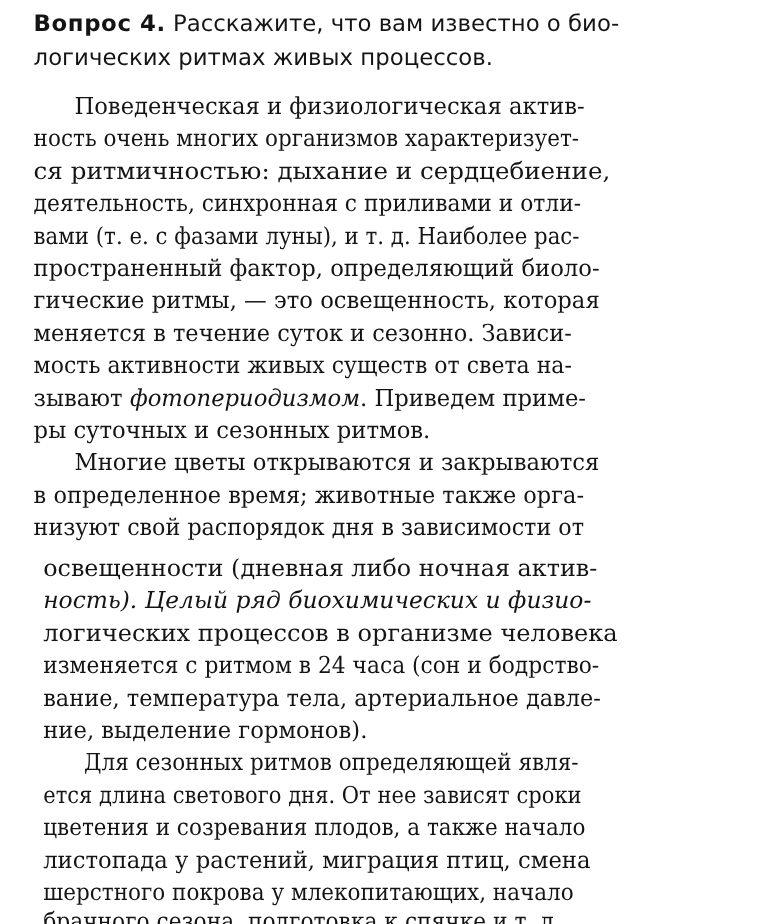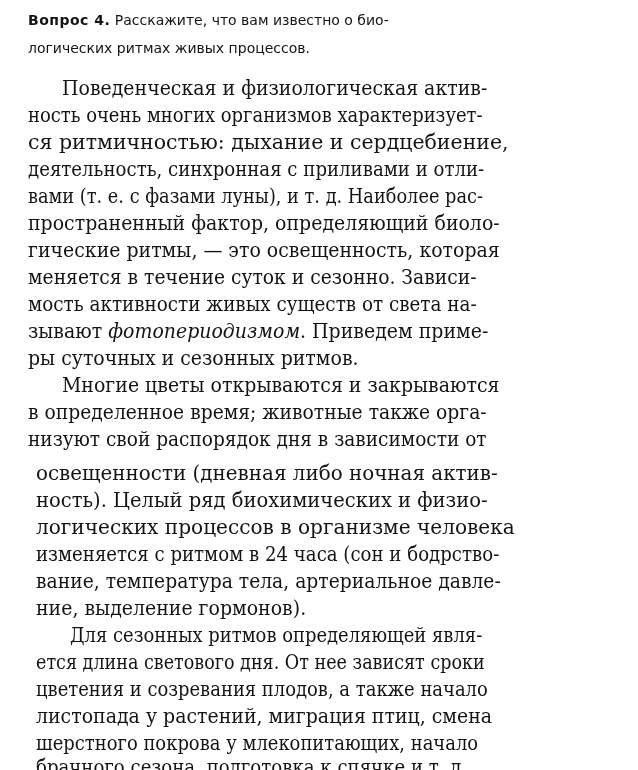--- a/index.html
+++ b/index.html
@@ -1,18 +1,18 @@
 <!DOCTYPE html>
 <html><head>
 <meta charset="utf-8">
 <style>
   html, body { margin: 0; padding: 0; background: #ffffff; }
   body { width: 638px; height: 770px; position: relative; overflow: hidden; color: #141414; }
   .ln { position: absolute; white-space: nowrap; font-family: "DejaVu Serif", serif; font-size: 19.5px; line-height: 24px; transform-origin: left top; }
-  .q  { font-family: "DejaVu Sans", sans-serif; font-size: 14px; font-weight: normal; }
+  .q  { font-family: "DejaVu Sans", sans-serif; font-size: 19px; font-weight: normal; }
   .qb { font-family: "DejaVu Sans", sans-serif; font-weight: bold; letter-spacing: 0.5px; }
   .it { font-style: italic; }
 </style>
 </head>
 <body>
 
 <div>
 
   <div class="ln q" style="left:28px; top:8px; width:540px;">
     <span class="qb">Вопрос 4.</span>
@@ -34,21 +34,21 @@
       <span>зывают </span><span class="it">фотопериодизмом</span><span>. Приведем приме-</span>
     </div>
     <div class="ln" style="left:28px; top:347px; transform:scaleX(0.97);">ры суточных и сезонных ритмов.</div>
   </div>
 
   <div>
     <div class="ln" style="left:62px; top:374px; transform:scaleX(0.97);">Многие цветы открываются и закрываются</div>
     <div class="ln" style="left:28px; top:401px; transform:scaleX(0.96);">в определенное время; животные также орга-</div>
     <div class="ln" style="left:28px; top:428px; transform:scaleX(0.95);">низуют свой распорядок дня в зависимости от</div>
     <div class="ln" style="left:36px; top:462px; transform:scaleX(1.02);">освещенности (дневная либо ночная актив-</div>
-    <div class="ln" style="left:36px; top:489px; transform:scaleX(1.0);">ность). Целый ряд биохимических и физио-</div>
+    <div class="ln" style="left:36px; top:489px; transform:scaleX(1.0);font-style:italic;">ность). Целый ряд биохимических и физио-</div>
     <div class="ln" style="left:36px; top:516px; transform:scaleX(1.03);">логических процессов в организме человека</div>
     <div class="ln" style="left:36px; top:543px; transform:scaleX(0.93);">изменяется с ритмом в 24 часа (сон и бодрство-</div>
     <div class="ln" style="left:36px; top:570px; transform:scaleX(0.96);">вание, температура тела, артериальное давле-</div>
     <div class="ln" style="left:36px; top:597px; transform:scaleX(0.97);">ние, выделение гормонов).</div>
   </div>
 
   <div>
     <div class="ln" style="left:70px; top:624px; transform:scaleX(0.92);">Для сезонных ритмов определяющей явля-</div>
     <div class="ln" style="left:36px; top:651px; transform:scaleX(0.90);">ется длина светового дня. От нее зависят сроки</div>
     <div class="ln" style="left:36px; top:678px; transform:scaleX(0.92);">цветения и созревания плодов, а также начало</div>

